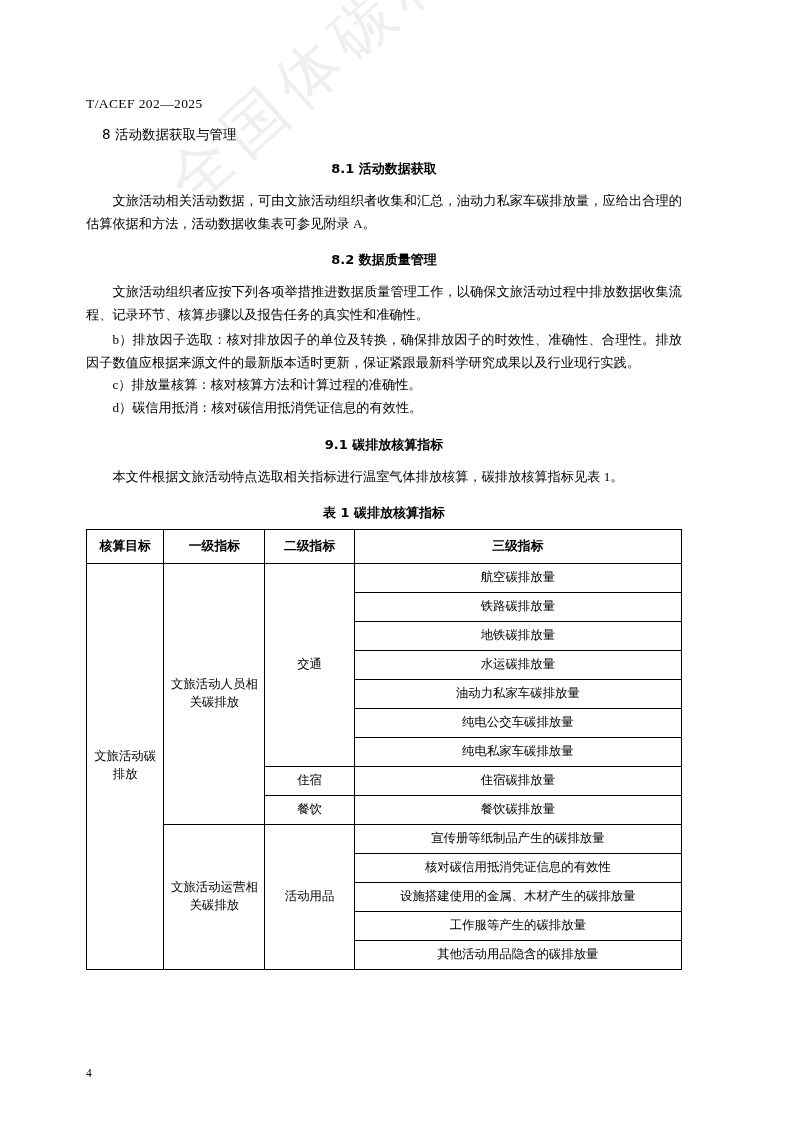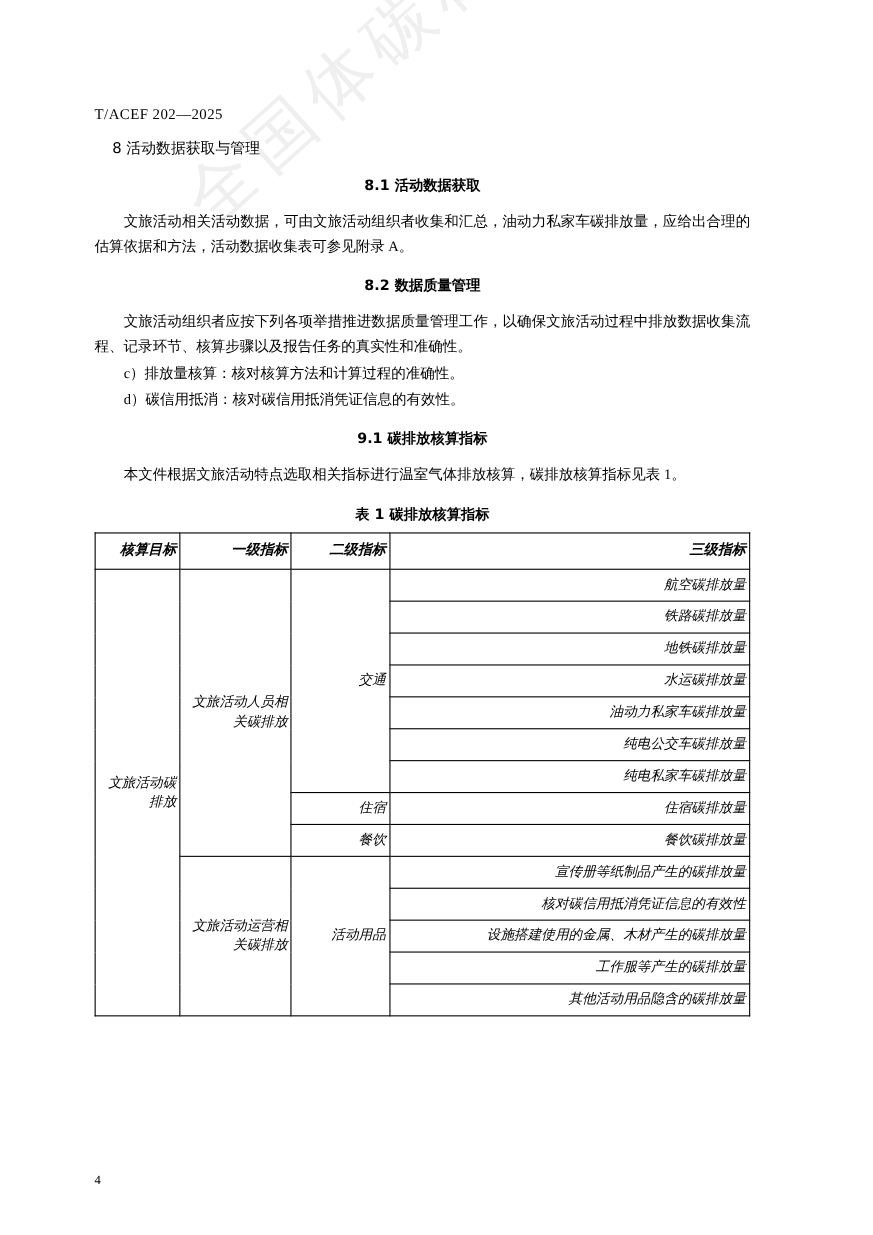--- a/index.html
+++ b/index.html
@@ -86,26 +86,25 @@
     font-family: "DejaVu Sans", "Liberation Sans", sans-serif;
   }
   table.calc {
     border-collapse: collapse;
     width: 100%;
     font-size: 12.4px;
     table-layout: fixed;
   }
   table.calc th, table.calc td {
     border: 1px solid #000;
-    text-align: right;
+    text-align: center;
     vertical-align: middle;
     padding: 5px 3px;
     line-height: 1.45;
     font-weight: normal;
-    font-style: italic;
   }
   table.calc thead th {
     font-weight: bold;
     font-family: "DejaVu Sans", "Liberation Sans", sans-serif;
     padding: 7px 3px;
     font-size: 12.8px;
   }
   .col1 { width: 13%; }
   .col2 { width: 17%; }
   .col3 { width: 15%; }
@@ -131,20 +130,21 @@
 
     <div class="doc-code">T/ACEF 202—2025</div>
 
     <h2 class="clause">8  活动数据获取与管理</h2>
 
     <h3 class="subclause">8.1  活动数据获取</h3>
     <p class="body">文旅活动相关活动数据，可由文旅活动组织者收集和汇总，油动力私家车碳排放量，应给出合理的估算依据和方法，活动数据收集表可参见附录 A。</p>
 
     <h3 class="subclause">8.2  数据质量管理</h3>
     <p class="body">文旅活动组织者应按下列各项举措推进数据质量管理工作，以确保文旅活动过程中排放数据收集流程、记录环节、核算步骤以及报告任务的真实性和准确性。</p>
+    <p class="item">b）排放因子选取：核对排放因子的单位及转换，确保排放因子的时效性、准确性、合理性。排放因子数值应根据来源文件的最新版本适时更新，保证紧跟最新科学研究成果以及行业现行实践。</p>
     <p class="item">c）排放量核算：核对核算方法和计算过程的准确性。</p>
     <p class="item">d）碳信用抵消：核对碳信用抵消凭证信息的有效性。</p>
 
 
     <h3 class="subclause">9.1  碳排放核算指标</h3>
     <p class="body">本文件根据文旅活动特点选取相关指标进行温室气体排放核算，碳排放核算指标见表 1。</p>
 
     <div class="table-caption">表 1  碳排放核算指标</div>
 
     <table class="calc">

